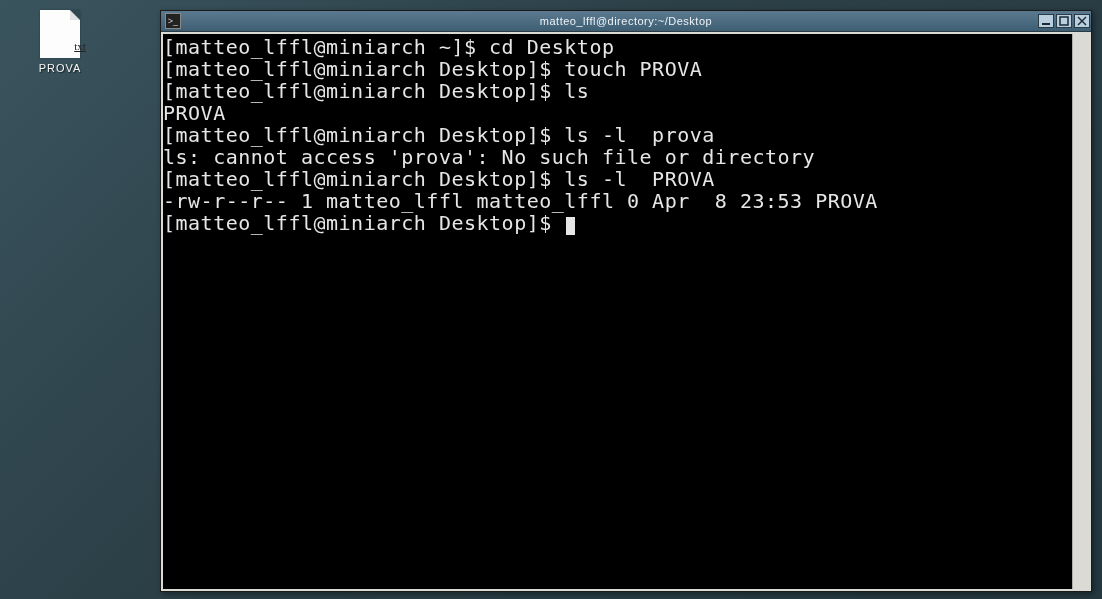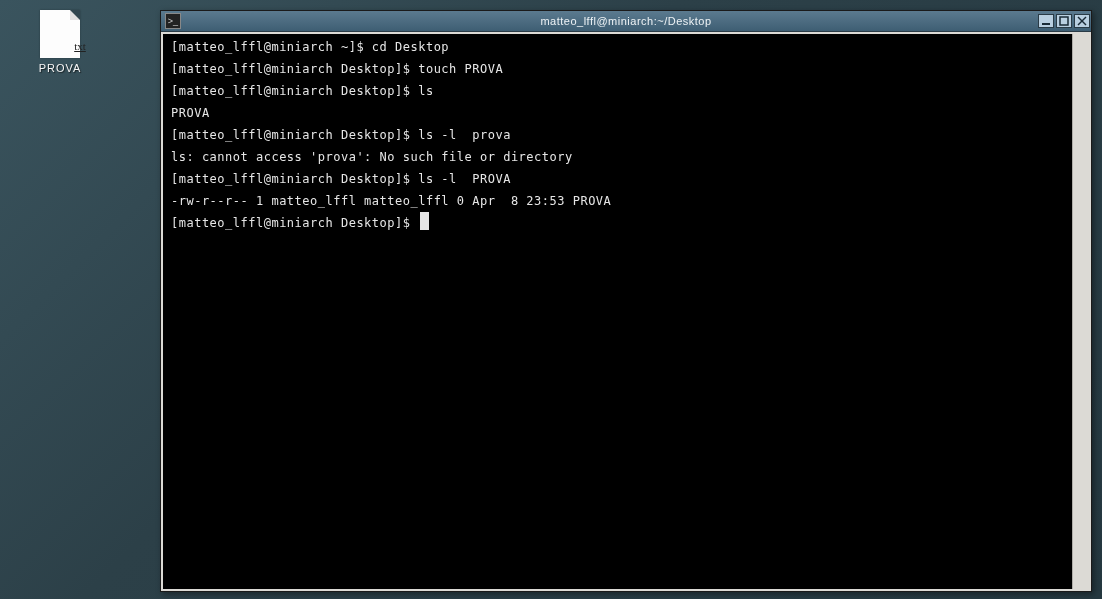--- a/index.html
+++ b/index.html
@@ -143,23 +143,23 @@
     display: flex;
     background: #dcdad5;
     padding: 2px;
     box-sizing: border-box;
   }
   .terminal {
     flex: 1;
     background: #000;
     color: #e6e6e6;
     font-family: "DejaVu Sans Mono","Liberation Mono","Courier New",monospace;
-    font-size: 12px;
+    font-size: 20px;
     line-height: 22px;
-    padding: 2px 8px;
+    padding: 2px 0;
     overflow: hidden;
     white-space: pre;
     letter-spacing: 0.5px;
   }
   .terminal .cursor {
     display: inline-block;
     width: 9px;
     height: 18px;
     background: #e6e6e6;
     vertical-align: text-bottom;
@@ -179,21 +179,21 @@
   <div class="desktop-icon">
     <div class="file-icon-box">
       <span class="txt">txt</span>
     </div>
     <div class="label">PROVA</div>
   </div>
 
   <div class="window">
     <div class="titlebar">
       <div class="app-icon">&gt;_</div>
-      <div class="title">matteo_lffl@miniarch:~/Desktop</div>
+      <div class="title">matteo_lffl@directory:~/Desktop</div>
       <div class="winbtns">
         <div class="winbtn">
           <svg viewBox="0 0 10 10">
               <line x1="1" y1="8" x2="9" y2="8" stroke="#1a2b36" stroke-width="2"></line>
             </svg>
         </div>
         <div class="winbtn">
           <svg viewBox="0 0 10 10">
               <rect x="1" y="1" width="8" height="8" fill="none" stroke="#1a2b36" stroke-width="1.5"></rect>
             </svg>

